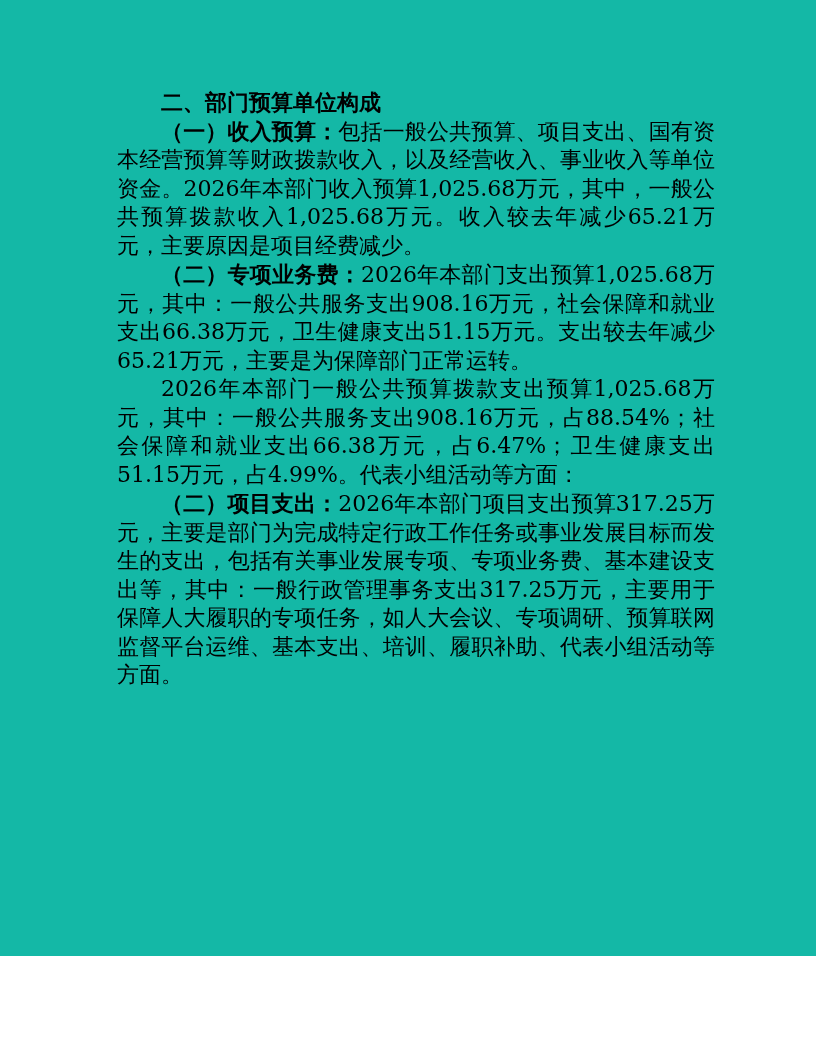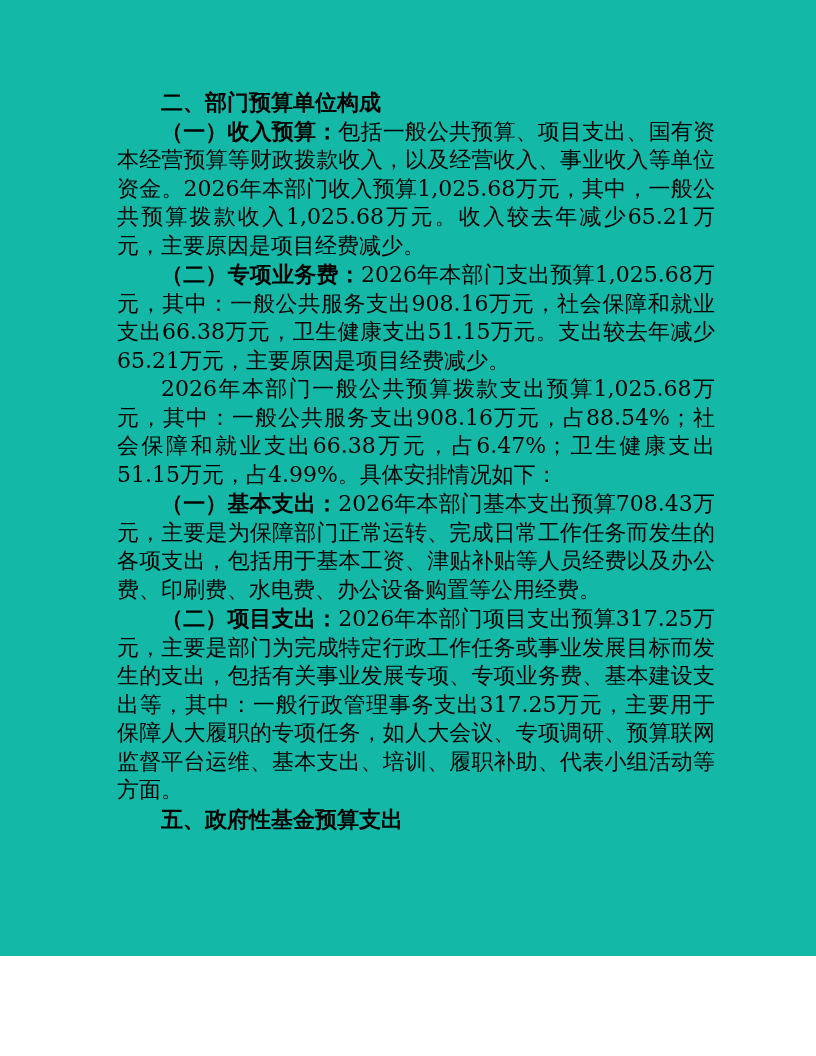--- a/index.html
+++ b/index.html
@@ -58,32 +58,28 @@
 
     <h2>二、部门预算单位构成</h2>
 
 
 
     <p>
       <span class="lead">（一）收入预算：</span><span>包括一般公共预算、项目支出、国有资本经营预算等财政拨款收入，以及经营收入、事业收入等单位资金。2026年本部门收入预算1,025.68万元，其中，一般公共预算拨款收入1,025.68万元。收入较去年减少65.21万元，主要原因是项目经费减少。</span>
     </p>
 
     <p>
-      <span class="lead">（二）专项业务费：</span><span>2026年本部门支出预算1,025.68万元，其中：一般公共服务支出908.16万元，社会保障和就业支出66.38万元，卫生健康支出51.15万元。支出较去年减少65.21万元，主要原因是项目经费减少。</span>
+      <span class="lead">（二）专项业务费：</span><span>2026年本部门支出预算1,025.68万元，其中：一般公共服务支出908.16万元，社会保障和就业支出66.38万元，卫生健康支出51.15万元。支出较去年减少65.21万元，主要是为保障部门正常运转。</span>
     </p>
 
 
     <p>
-      <span>2026年本部门一般公共预算拨款支出预算1,025.68万元，其中：一般公共服务支出908.16万元，占88.54%；社会保障和就业支出66.38万元，占6.47%；卫生健康支出51.15万元，占4.99%。具体安排情况如下：</span>
+      <span>2026年本部门一般公共预算拨款支出预算1,025.68万元，其中：一般公共服务支出908.16万元，占88.54%；社会保障和就业支出66.38万元，占6.47%；卫生健康支出51.15万元，占4.99%。代表小组活动等方面：</span>
     </p>
 
-    <p>
-      <span class="lead">（一）基本支出：</span><span>2026年本部门基本支出预算708.43万元，主要是为保障部门正常运转、完成日常工作任务而发生的各项支出，包括用于基本工资、津贴补贴等人员经费以及办公费、印刷费、水电费、办公设备购置等公用经费。</span>
-    </p>
 
     <p>
       <span class="lead">（二）项目支出：</span><span>2026年本部门项目支出预算317.25万元，主要是部门为完成特定行政工作任务或事业发展目标而发生的支出，包括有关事业发展专项、专项业务费、基本建设支出等，其中：一般行政管理事务支出317.25万元，主要用于保障人大履职的专项任务，如人大会议、专项调研、预算联网监督平台运维、基本支出、培训、履职补助、代表小组活动等方面。</span>
     </p>
 
-    <h2>五、政府性基金预算支出</h2>
 
   </div>
 </div>
 
 </body></html>

